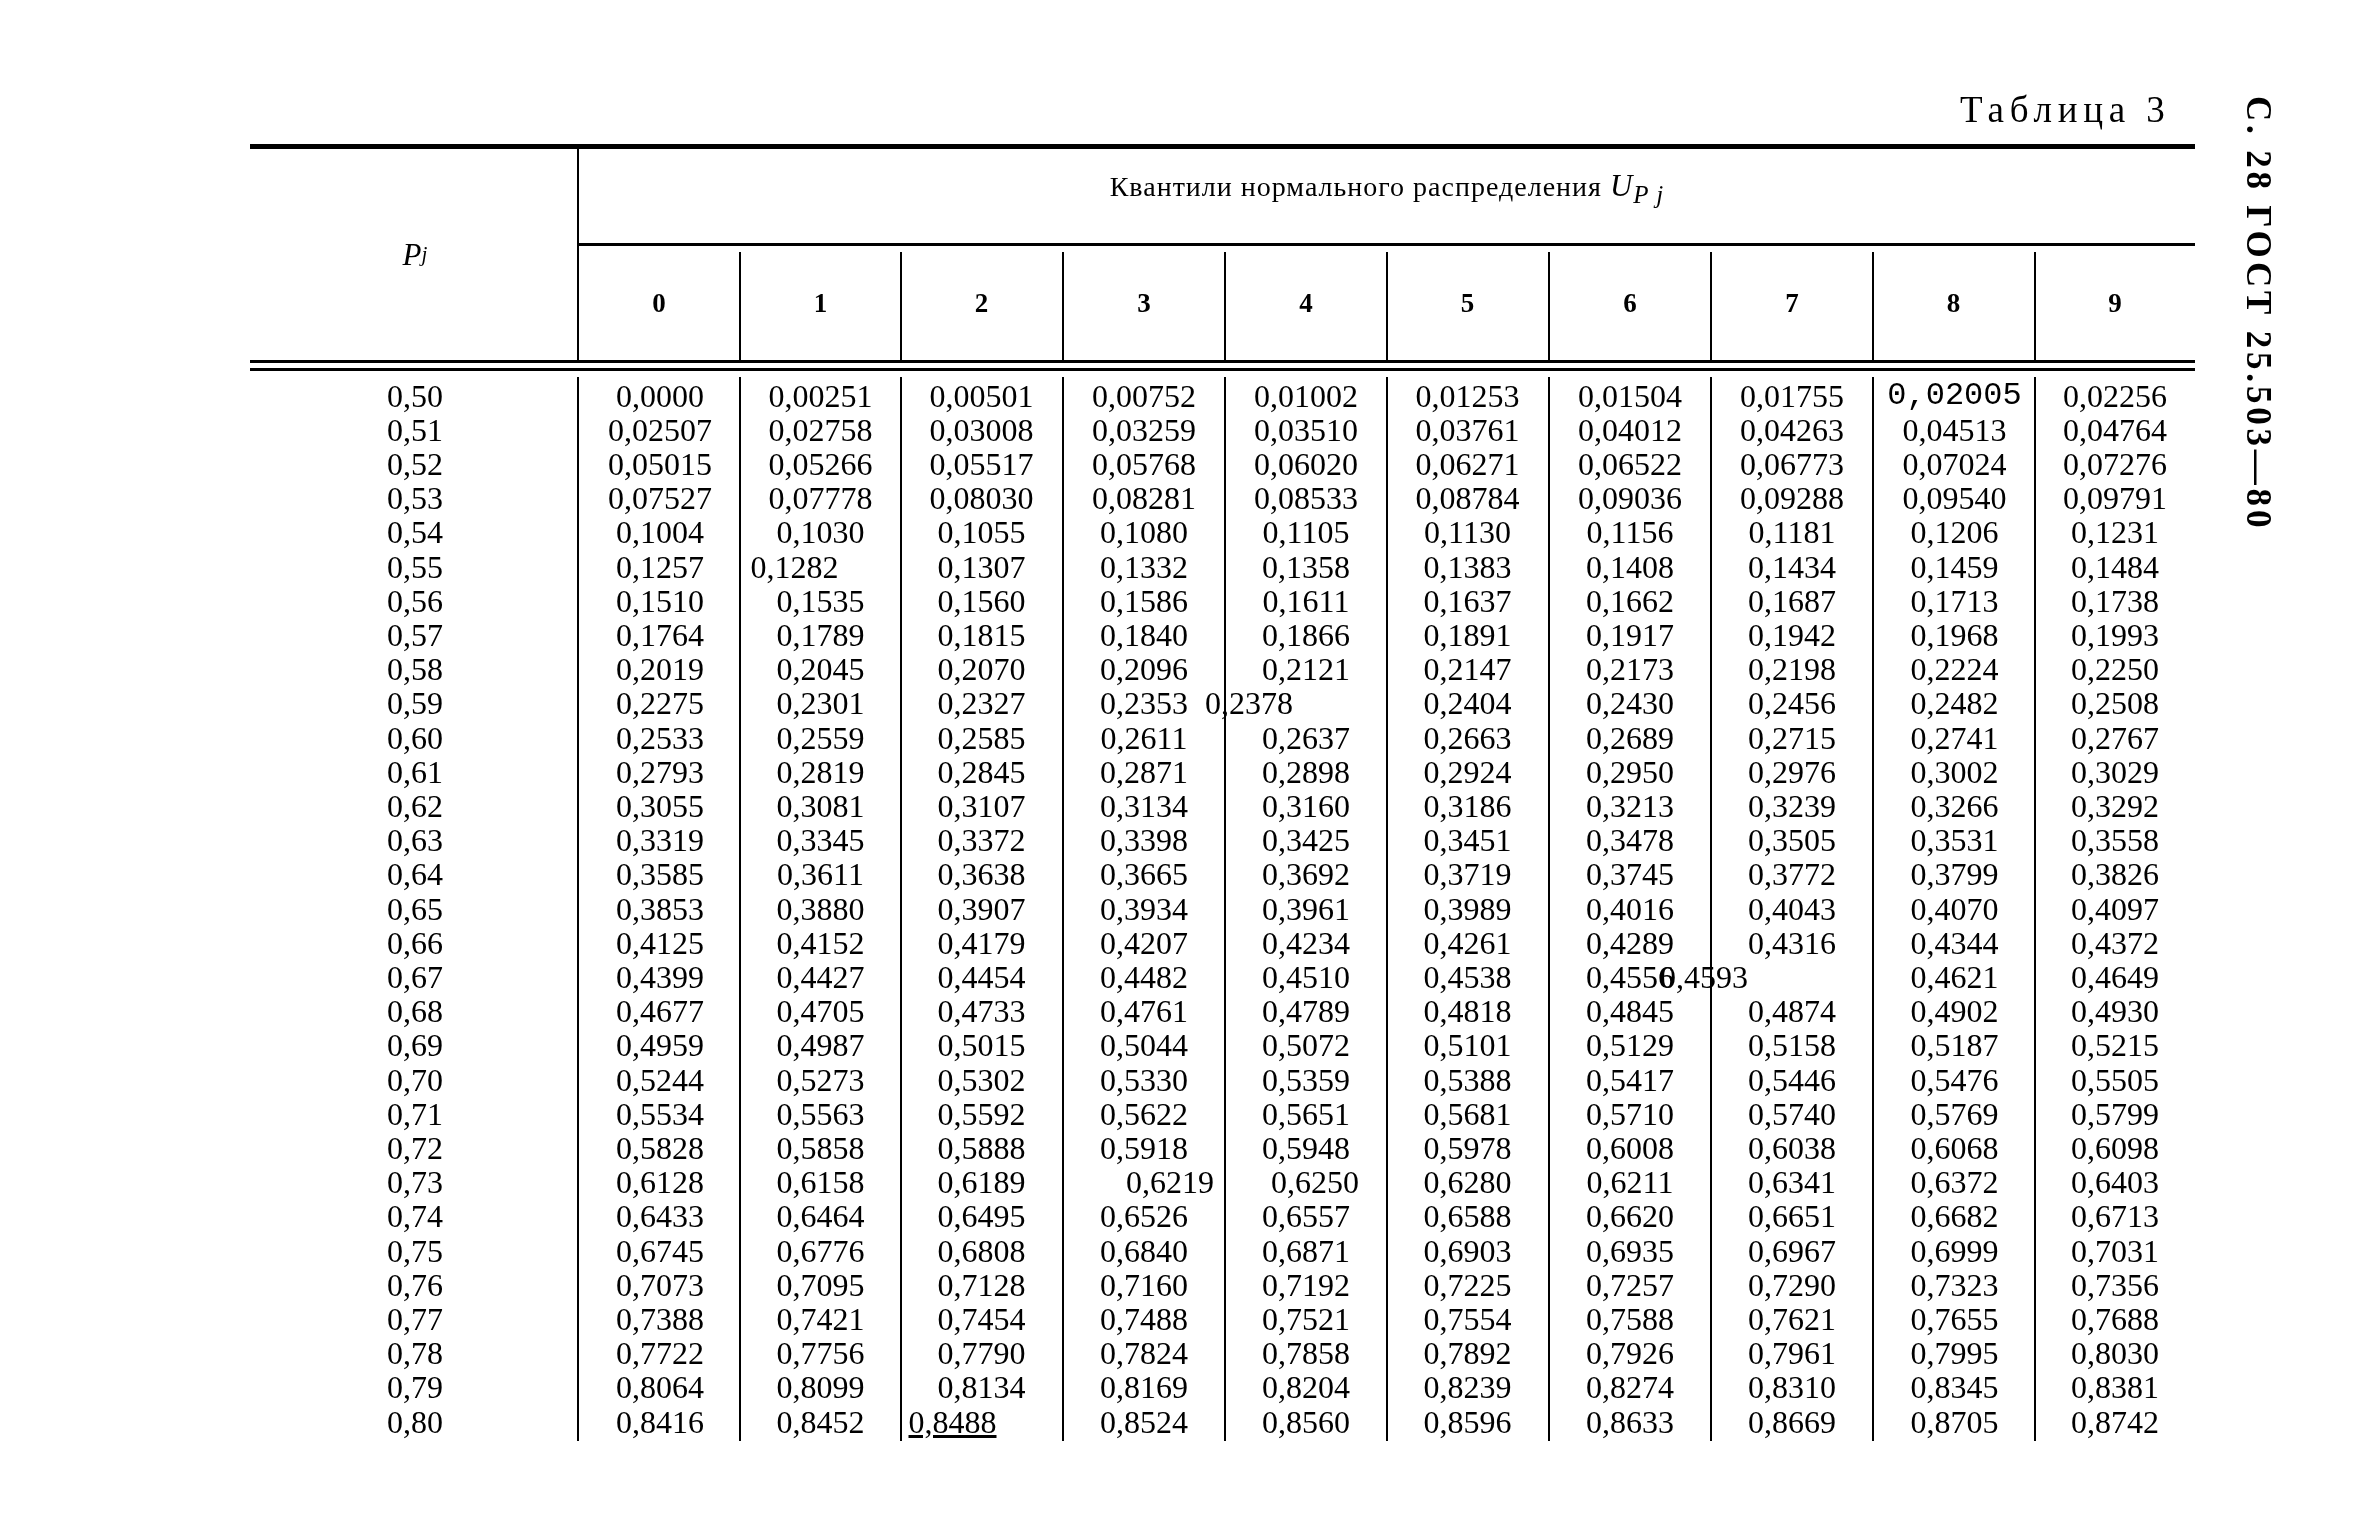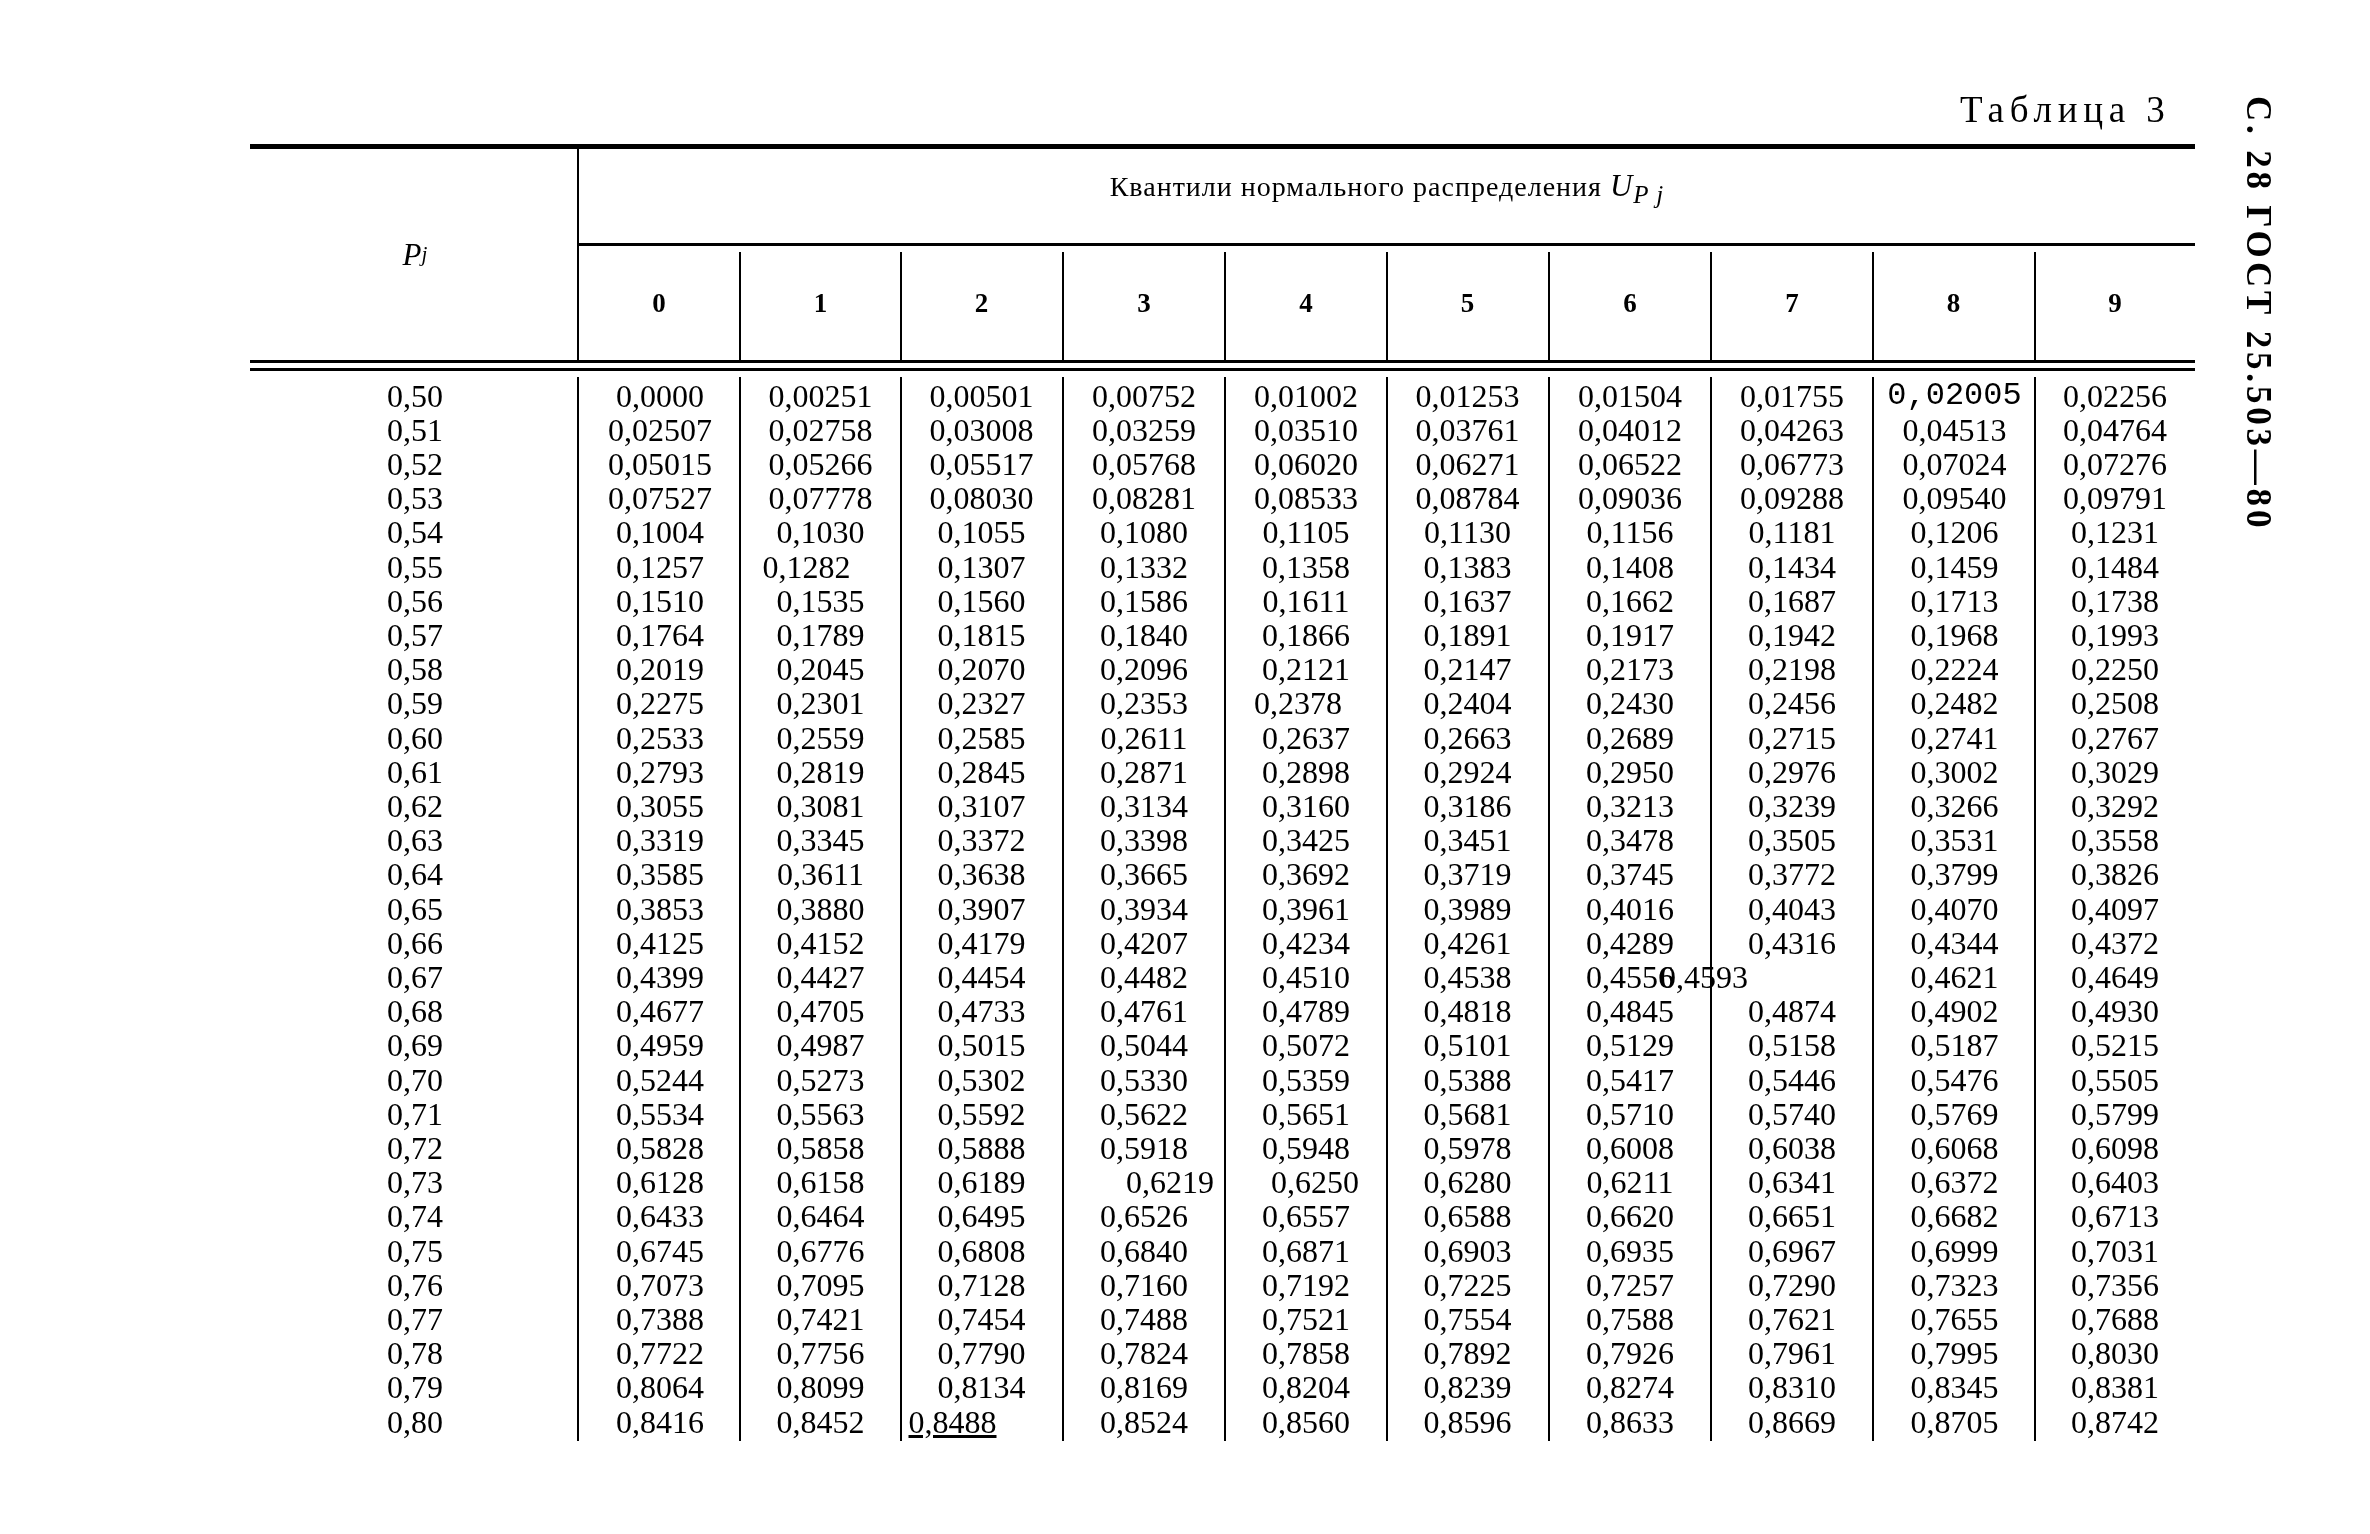--- a/index.html
+++ b/index.html
@@ -138,21 +138,21 @@
       <div class="v" style="left: 975px; width: 162px;">0,1105</div>
       <div class="v" style="left: 1137px; width: 161px;">0,1130</div>
       <div class="v" style="left: 1299px; width: 162px;">0,1156</div>
       <div class="v" style="left: 1461px; width: 162px;">0,1181</div>
       <div class="v" style="left: 1624px; width: 161px;">0,1206</div>
       <div class="v" style="left: 1785px; width: 160px;">0,1231</div>
     </div>
     <div class="row" style="top: 550px;">
       <div class="pj">0,55</div>
       <div class="v" style="left: 330px; width: 160px;">0,1257</div>
-      <div class="v" style="left: 490px; width: 133px;">0,1282</div>
+      <div class="v" style="left: 478px; width: 133px;">0,1282</div>
       <div class="v" style="left: 651px; width: 161px;">0,1307</div>
       <div class="v" style="left: 813px; width: 162px;">0,1332</div>
       <div class="v" style="left: 975px; width: 162px;">0,1358</div>
       <div class="v" style="left: 1137px; width: 161px;">0,1383</div>
       <div class="v" style="left: 1299px; width: 162px;">0,1408</div>
       <div class="v" style="left: 1461px; width: 162px;">0,1434</div>
       <div class="v" style="left: 1624px; width: 161px;">0,1459</div>
       <div class="v" style="left: 1785px; width: 160px;">0,1484</div>
     </div>
     <div class="row" style="top: 584px;">
@@ -193,21 +193,21 @@
       <div class="v" style="left: 1461px; width: 162px;">0,2198</div>
       <div class="v" style="left: 1624px; width: 161px;">0,2224</div>
       <div class="v" style="left: 1785px; width: 160px;">0,2250</div>
     </div>
     <div class="row" style="top: 686px;">
       <div class="pj">0,59</div>
       <div class="v" style="left: 330px; width: 160px;">0,2275</div>
       <div class="v" style="left: 490px; width: 161px;">0,2301</div>
       <div class="v" style="left: 651px; width: 161px;">0,2327</div>
       <div class="v" style="left: 813px; width: 162px;">0,2353</div>
-      <div class="v" style="left: 975px; width: 146px;">0,2378</div>
+      <div class="v" style="left: 926px; width: 146px;">0,2378</div>
       <div class="v" style="left: 1137px; width: 161px;">0,2404</div>
       <div class="v" style="left: 1299px; width: 162px;">0,2430</div>
       <div class="v" style="left: 1461px; width: 162px;">0,2456</div>
       <div class="v" style="left: 1624px; width: 161px;">0,2482</div>
       <div class="v" style="left: 1785px; width: 160px;">0,2508</div>
     </div>
     <div class="row" style="top: 721px;">
       <div class="pj">0,60</div>
       <div class="v" style="left: 330px; width: 160px;">0,2533</div>
       <div class="v" style="left: 490px; width: 161px;">0,2559</div>

